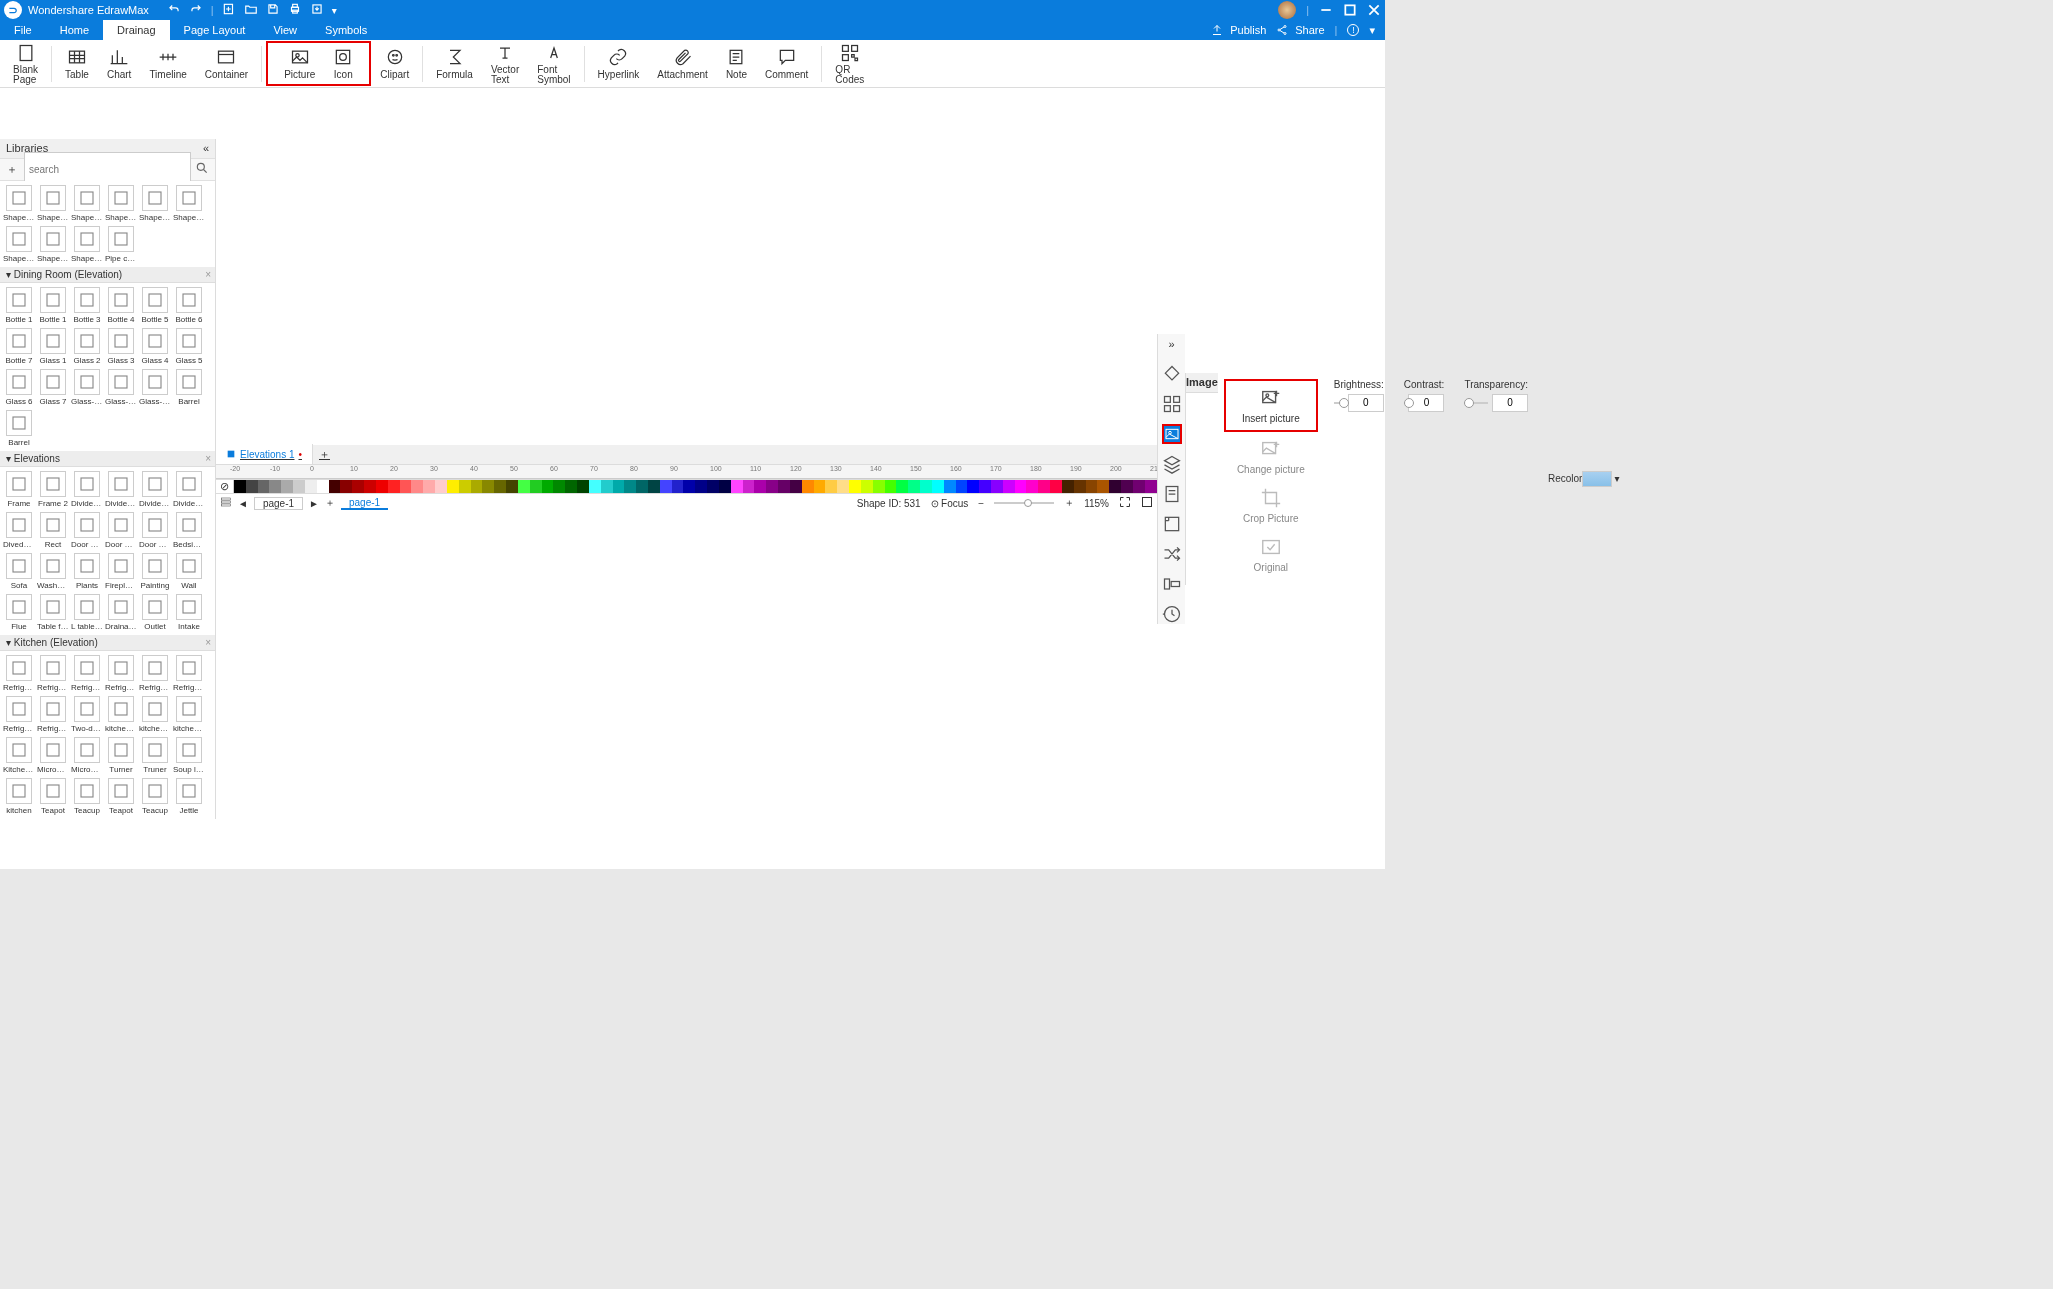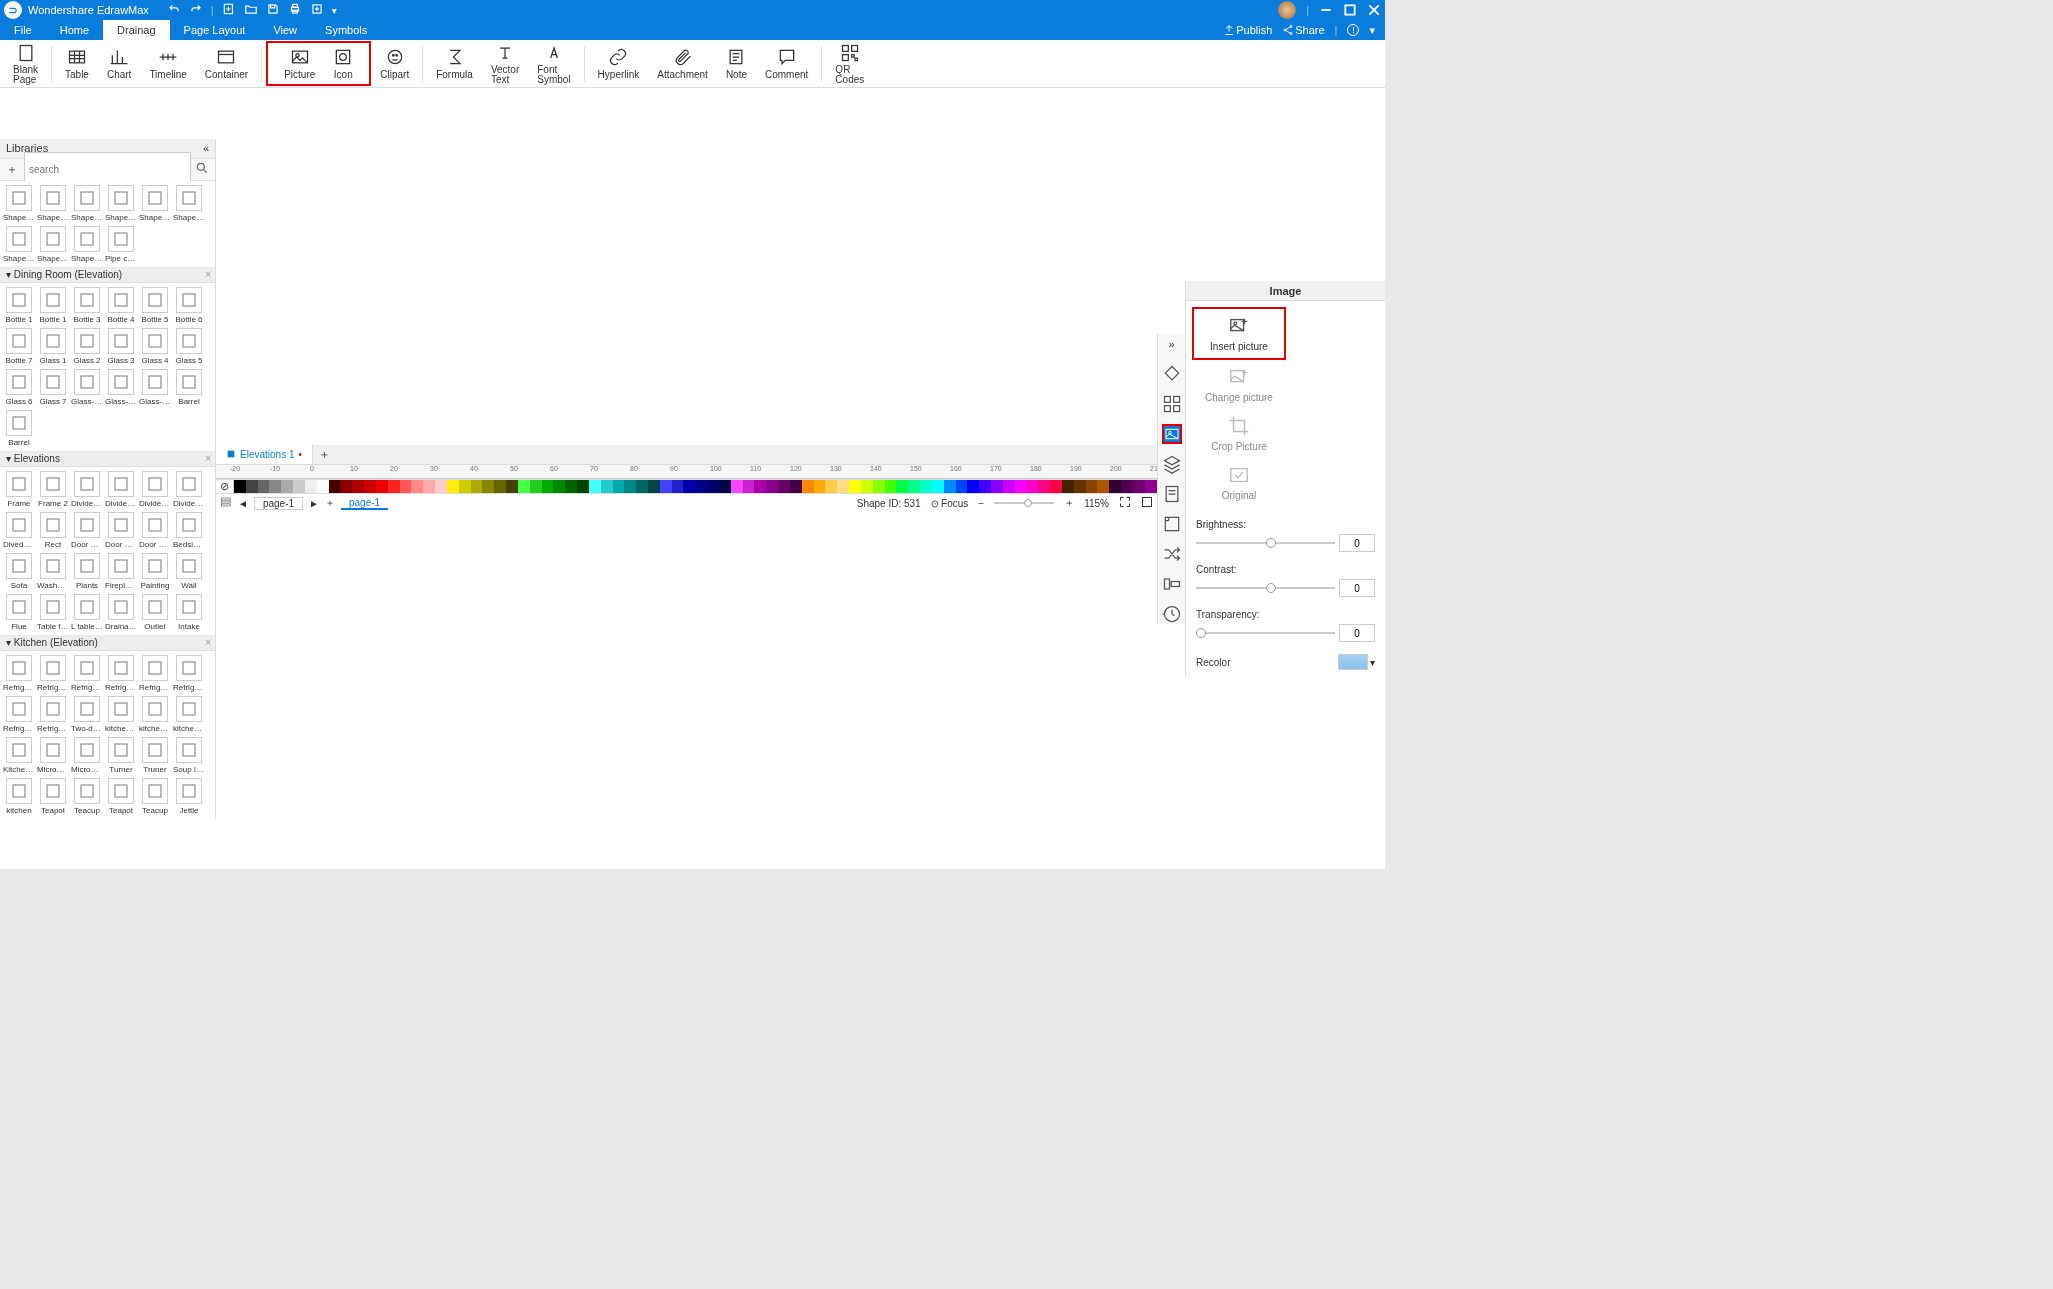--- a/index.html
+++ b/index.html
@@ -15,21 +15,21 @@
   .titlebar .spacer { flex: 1; }
   .titlebar .right { display: flex; gap: 10px; align-items: center; }
   .titlebar .avatar { width: 18px; height: 18px; border-radius: 9px; background: #fff; }
   .titlebar .winbtn { width: 14px; height: 14px; display: flex; align-items: center; justify-content: center; }
 
   
   .menubar { height: 20px; background: #0a7cdc; display: flex; align-items: stretch; color: #fff; font-size: 11px; }
   .menubar .menu { padding: 0 14px; display: flex; align-items: center; cursor: pointer; }
   .menubar .menu.active { background: #fff; color: #333; }
   .menubar .right-actions { margin-left: auto; display: flex; gap: 10px; align-items: center; padding-right: 10px; }
-  .menubar .right-actions .item { display: flex; align-items: center; gap: 1px; }
+  .menubar .right-actions .item { display: flex; align-items: center; gap: 7px; }
 
   
   .ribbon { height: 48px; background: #fff; border-bottom: 1px solid #dcdcdc; display: flex; align-items: center; padding: 0 4px; }
   .ribbon .group { display: flex; align-items: center; }
   .ribbon .sep { width: 1px; height: 36px; background: #e0e0e0; margin: 0 4px; }
   .ribbon .rbtn { display: flex; flex-direction: column; align-items: center; justify-content: center; padding: 2px 8px; cursor: pointer; font-size: 10px; gap: 2px; border: 1px solid transparent; }
   .ribbon .rbtn svg { width: 20px; height: 20px; }
   .ribbon .highlight-red { border: 2px solid #e60000; padding: 1px 7px; }
 
   
@@ -46,21 +46,21 @@
   .lib-body { flex: 1; overflow-y: auto; }
   .lib-cat { background: #ededed; padding: 2px 6px; font-size: 10px; display: flex; align-items: center; border-bottom: 1px solid #ddd; position: relative; }
   .lib-cat .close-x { position: absolute; right: 4px; top: 2px; font-size: 10px; color: #999; }
   .lib-grid { display: flex; flex-wrap: wrap; padding: 2px; background: #fff; }
   .lib-item { width: 34px; display: flex; flex-direction: column; align-items: center; padding: 2px 0; font-size: 8px; text-align: center; cursor: pointer; }
   .lib-item .ico { width: 26px; height: 26px; border: 1px solid #ccc; display: flex; align-items: center; justify-content: center; margin-bottom: 2px; background: #fff; }
   .lib-item .lbl { width: 32px; overflow: hidden; text-overflow: ellipsis; white-space: nowrap; }
 
   
   .canvas-area { flex: 1; display: flex; flex-direction: column; min-width: 0; }
-  .tabstrip { height: 20px; background: #f0f0f0; display: flex; align-items: center; border-bottom: 1px solid #dcdcdc; position: relative; }
+  .tabstrip { height: 20px; background: #f0f0f0; display: flex; align-items: center; border-bottom: 1px solid #dcdcdc; position: relative; text-decoration: underline; }
   .tabstrip .tab { height: 20px; padding: 0 10px; display: flex; align-items: center; gap: 4px; font-size: 10px; background: #fff; border-right: 1px solid #dcdcdc; color: #0a7cdc; }
   .tabstrip .tab .dot { color: #d00; }
   .tabstrip .add { margin-left: 6px; }
   .ruler-h { height: 14px; background: #f5f5f5; border-bottom: 1px solid #ccc; font-size: 7px; color: #777; padding-left: 14px; display: flex; gap: 15px; overflow: hidden; }
   .ruler-h .tick { width: 25px; flex-shrink: 0; }
   .canvas-wrap { flex: 1; display: flex; min-height: 0; position: relative; }
   .ruler-v { width: 14px; background: #f5f5f5; border-right: 1px solid #ccc; }
   .canvas-scroll { flex: 1; background: #d946ef; overflow: auto; position: relative; }
   .page { position: absolute; left: 60px; top: 60px; width: 760px; height: 590px; background: #fff; box-shadow: 0 0 4px rgba(0,0,0,0.2); }
   
@@ -75,21 +75,21 @@
   
   .arrow { position: absolute; stroke: #e60000; fill: #e60000; }
 
   
   .rtoolstrip { width: 28px; background: #f7f7f7; border-left: 1px solid #dcdcdc; display: flex; flex-direction: column; align-items: center; padding-top: 4px; gap: 10px; }
   .rtoolstrip .collapse-r { margin-bottom: 4px; }
   .rtoolstrip .ticon { width: 20px; height: 20px; display: flex; align-items: center; justify-content: center; }
   .rtoolstrip .ticon.active { background: #0a7cdc; color: #fff; border: 2px solid #e60000; }
 
   
-  .prop-panel { width: 200px; border-left: 1px solid #dcdcdc; background: #fff; display: flex; flex-direction: column; }
+  .prop-panel { width: 200px; border-left: 1px solid #dcdcdc; background: #fff; display: flex; flex-direction: row; }
   .prop-header { height: 20px; background: #f0f0f0; display: flex; align-items: center; justify-content: center; font-size: 11px; font-weight: 600; border-bottom: 1px solid #dcdcdc; }
   .prop-actions { display: flex; flex-wrap: wrap; padding: 6px; }
   .prop-act { width: 94px; display: flex; flex-direction: column; align-items: center; font-size: 10px; padding: 6px 0; color: #888; }
   .prop-act.enabled { color: #333; }
   .prop-act svg { width: 22px; height: 22px; margin-bottom: 4px; }
   .prop-act.highlight-red { border: 2px solid #e60000; }
   .prop-group { padding: 6px 10px; font-size: 10px; }
   .prop-group .label { margin-bottom: 4px; }
   .prop-group .row { display: flex; align-items: center; gap: 4px; }
   .prop-group .slider { flex: 1; height: 2px; background: #ccc; position: relative; }

